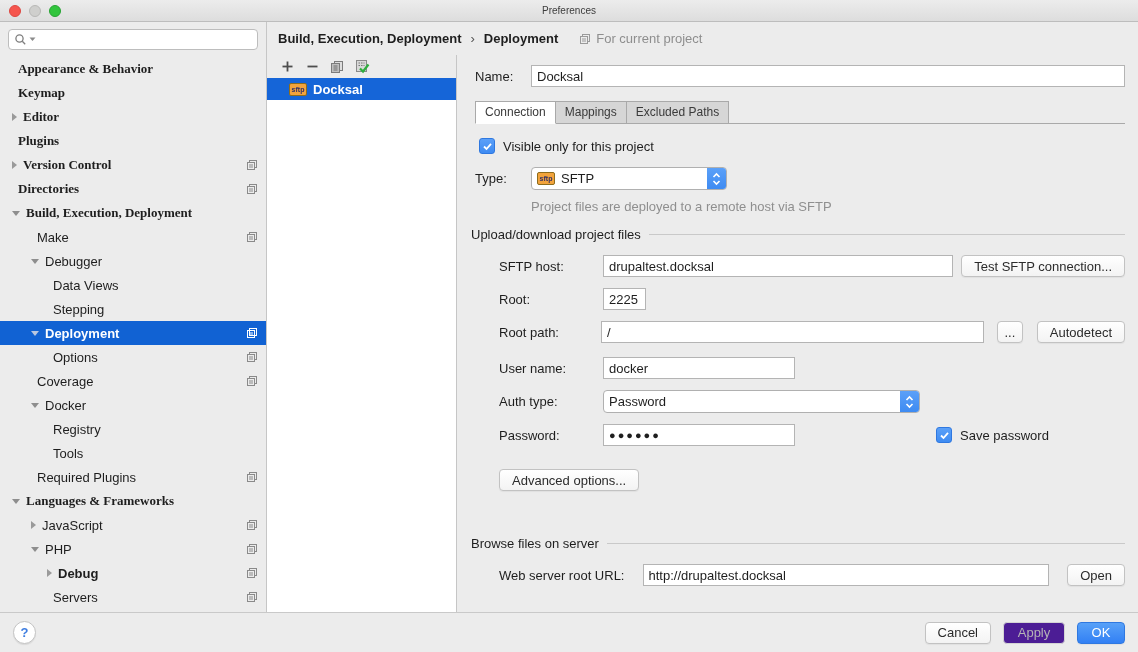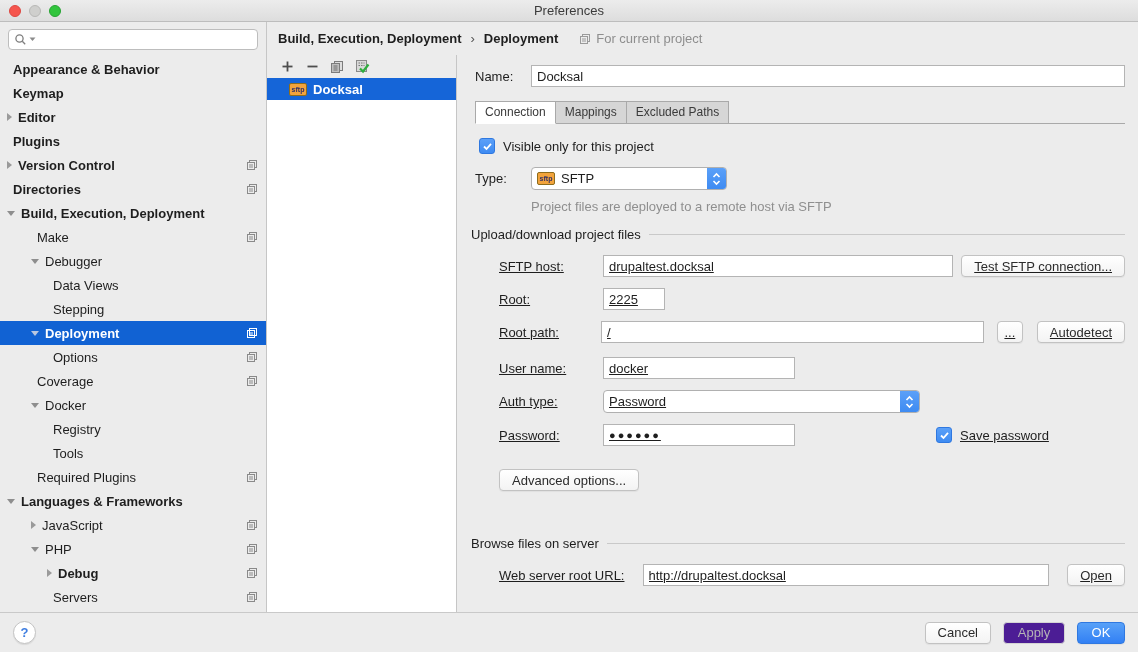--- a/index.html
+++ b/index.html
@@ -6,37 +6,37 @@
   html,body { width:1138px; height:652px; font-family:"Liberation Sans", sans-serif; font-size:13px; color:#1e1e1e; -webkit-font-smoothing:antialiased; }
   .window { width:1138px; height:652px; display:flex; flex-direction:column; background:#ececec; overflow:hidden; }
 
   
   .titlebar { height:22px; flex:0 0 22px; background:linear-gradient(#ececec,#dddddd); border-bottom:1px solid #bdbdbd; position:relative; display:flex; align-items:center; justify-content:center; }
   .traffic { position:absolute; left:9px; top:5px; display:flex; gap:8px; }
   .tl { width:12px; height:12px; border-radius:50%; }
   .tl.red   { background:#f5554d; border:1px solid #dd4741; }
   .tl.gray  { background:#cfcfcd; border:1px solid #b8b8b6; }
   .tl.green { background:#32c53d; border:1px solid #27a433; }
-  .win-title { font-size:13px; color:#3c3c3c; }
+  .win-title { font-size:10px; color:#3c3c3c; }
 
   
   .main { flex:1 1 auto; display:flex; min-height:0; }
 
   
   .sidebar { width:267px; flex:0 0 267px; background:#ececec; border-right:1px solid #c6c6c6; display:flex; flex-direction:column; overflow:hidden; }
   .searchbox { margin:7px 8px 4px 8px; height:21px; background:#fff; border:1px solid #bdbdbd; border-radius:4px; display:flex; align-items:center; padding:0 5px; gap:2px; }
   .searchbox svg { flex:0 0 auto; }
   .tree { flex:1 1 auto; overflow:hidden; padding-top:3px; }
   .titem { height:24px; display:flex; align-items:center; padding-right:8px; cursor:default; }
   .titem .arr { width:0; height:0; flex:0 0 auto; margin-right:6px; }
   .arr.down  { border-left:4px solid transparent; border-right:4px solid transparent; border-top:5px solid #8e8e8e; }
   .arr.right { border-top:4px solid transparent; border-bottom:4px solid transparent; border-left:5px solid #9a9a9a; }
   .titem .lbl { flex:1 1 auto; white-space:nowrap; overflow:hidden; }
   .titem.bold .lbl { font-weight:bold; }
-  .titem.ind0 { padding-left:7px; }
+  .titem.ind0 { padding-left:12px;font-family:Liberation Serif, serif; }
   .titem.ind1 { padding-left:31px; }
   .titem.ind2 { padding-left:47px; }
   .titem.selected { background:#1162d3; }
   .titem.selected .lbl { color:#fff; font-weight:bold; }
   .titem.selected .arr.down { border-top-color:#b9c7e0; }
   .pp-icon { flex:0 0 auto; margin-left:6px; }
 
   
   .rightcol { flex:1 1 auto; display:flex; flex-direction:column; min-width:0; }
   .crumbbar { height:33px; flex:0 0 33px; display:flex; align-items:center; padding-left:11px; gap:7px; }
@@ -81,21 +81,21 @@
   .select .sel-val { flex:1 1 auto; }
   .sel-cap { width:19px; height:100%; background:linear-gradient(#5ba0f8,#3e8bf2); display:flex; align-items:center; justify-content:center; flex:0 0 auto; }
 
   .type-row { margin-left:6px; margin-bottom:9px; }
   .type-row .flabel { width:56px; }
   .hint { color:#8f8f8f; margin-left:62px; margin-bottom:13px; }
 
   .section { display:flex; align-items:center; gap:8px; margin:6px 0 13px 2px; }
   .section .sline { flex:1 1 auto; height:1px; background:#c9c9c9; }
 
-  .inner { margin-left:30px;text-decoration:underline; }
+  .inner { margin-left:30px; }
   .inner .flabel { width:104px; }
 
   
   .btn { height:22px; background:linear-gradient(#ffffff,#f3f3f3); border:1px solid #c2c2c2; border-radius:4px; font-family:"Liberation Sans",sans-serif; font-size:13px; color:#2b2b2b; padding:0 12px; display:inline-flex; align-items:center; justify-content:center; box-shadow:0 1px 1px rgba(0,0,0,.05); }
   .btn.primary { background:linear-gradient(#58a1f8,#3280f4); border-color:#2f78e0; color:#fff; }
   .btn.disabled { color:#b5b5b5; background:#4c1d95; border-color:#d4d4d4; box-shadow:none; }
 
   .gap-top { margin-top:14px; }
   .adv-row { margin-left:30px; margin-top:23px; margin-bottom:0; }
   .browse-section { margin-top:45px; }
@@ -475,21 +475,21 @@
 
             <div class="frow inner">
               <span class="flabel">SFTP host:</span>
               <input class="fld" style="width: 350px;" type="text" value="drupaltest.docksal">
               <span style="flex:1 1 auto;"></span>
               <button class="btn">Test SFTP connection...</button>
             </div>
 
             <div class="frow inner">
               <span class="flabel">Root:</span>
-              <input class="fld" style="width: 62px;" type="text" value="2225">
+              <input class="fld" style="width: 43px;" type="text" value="2225">
             </div>
 
             <div class="frow inner">
               <span class="flabel">Root path:</span>
               <input class="fld" style="width: 390px;" type="text" value="/">
               <button class="btn" style="margin-left:13px; min-width:26px; padding:0 6px;">...</button>
               <button class="btn" style="margin-left:14px;">Autodetect</button>
             </div>
 
             <div class="frow inner gap-top">

